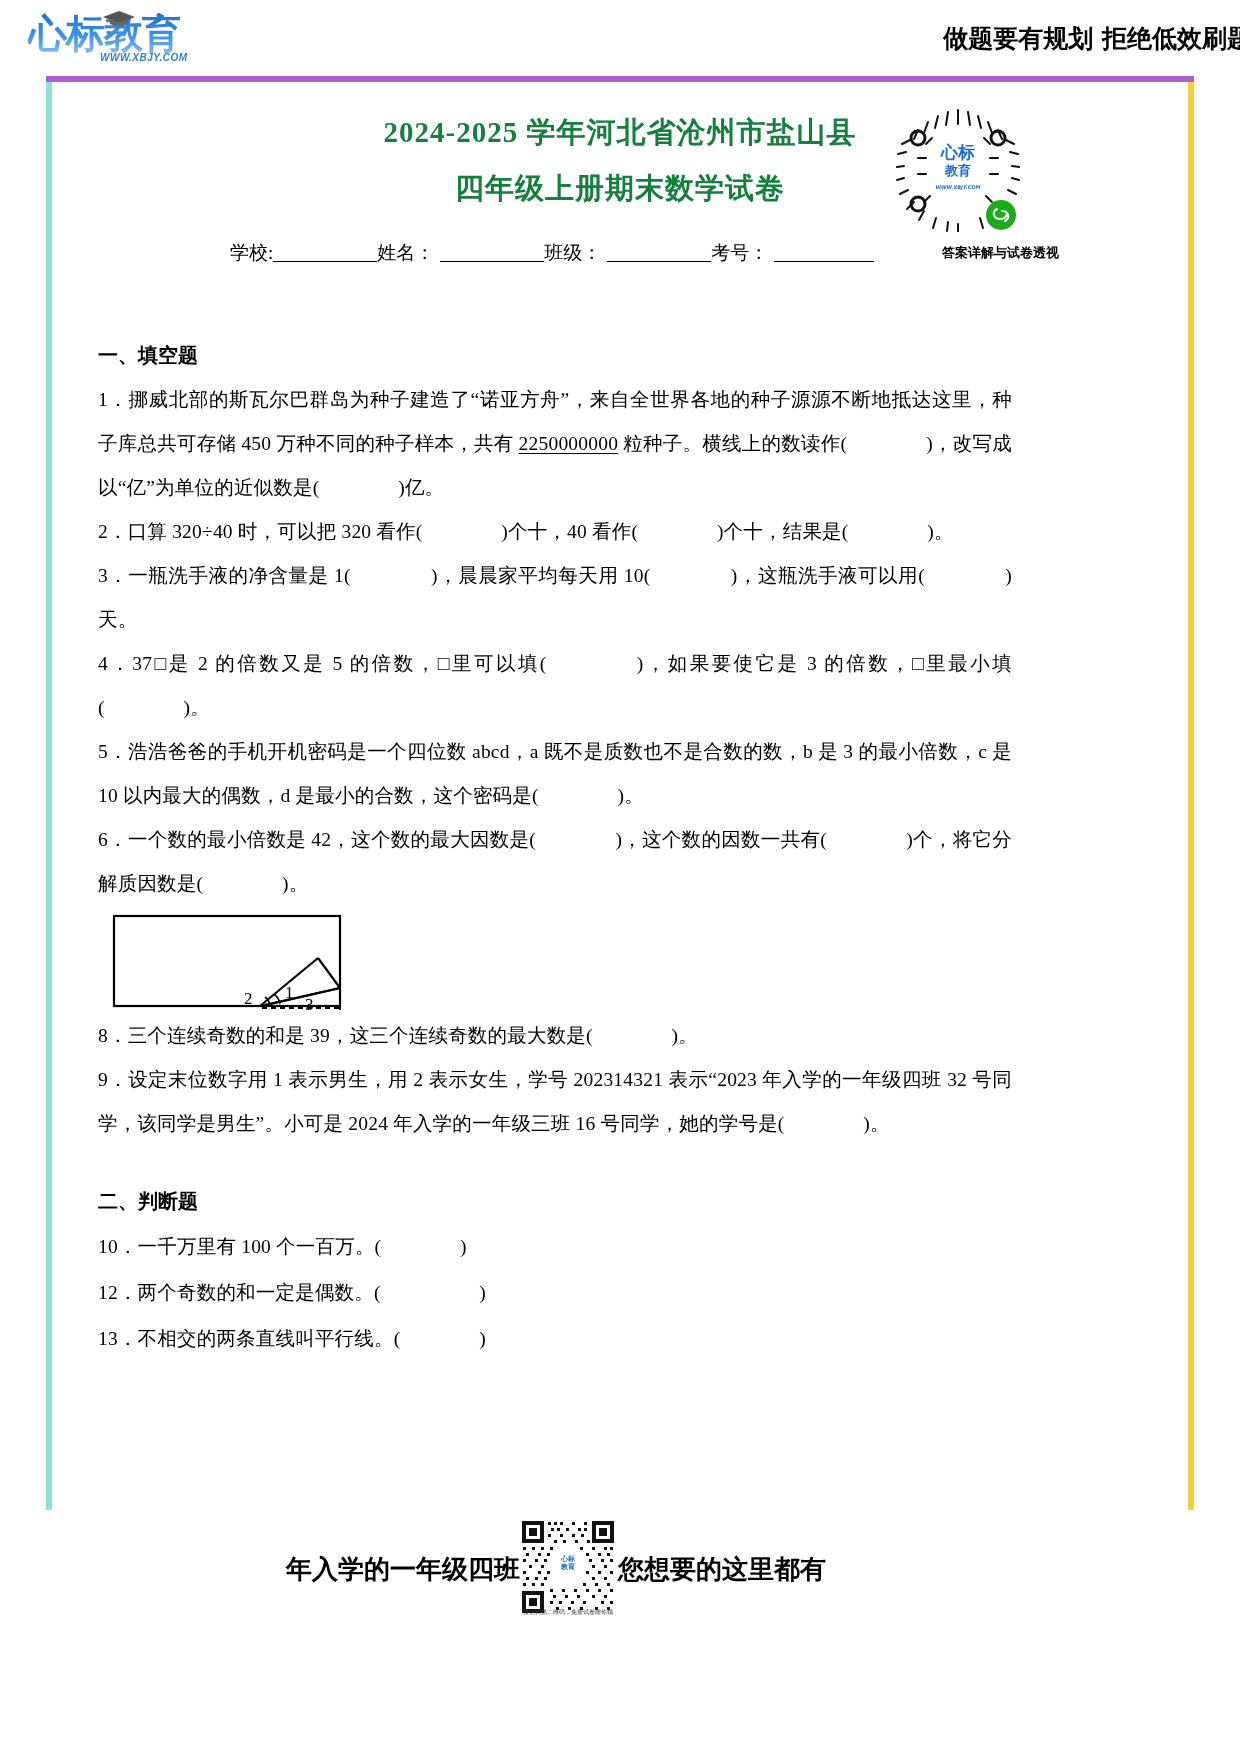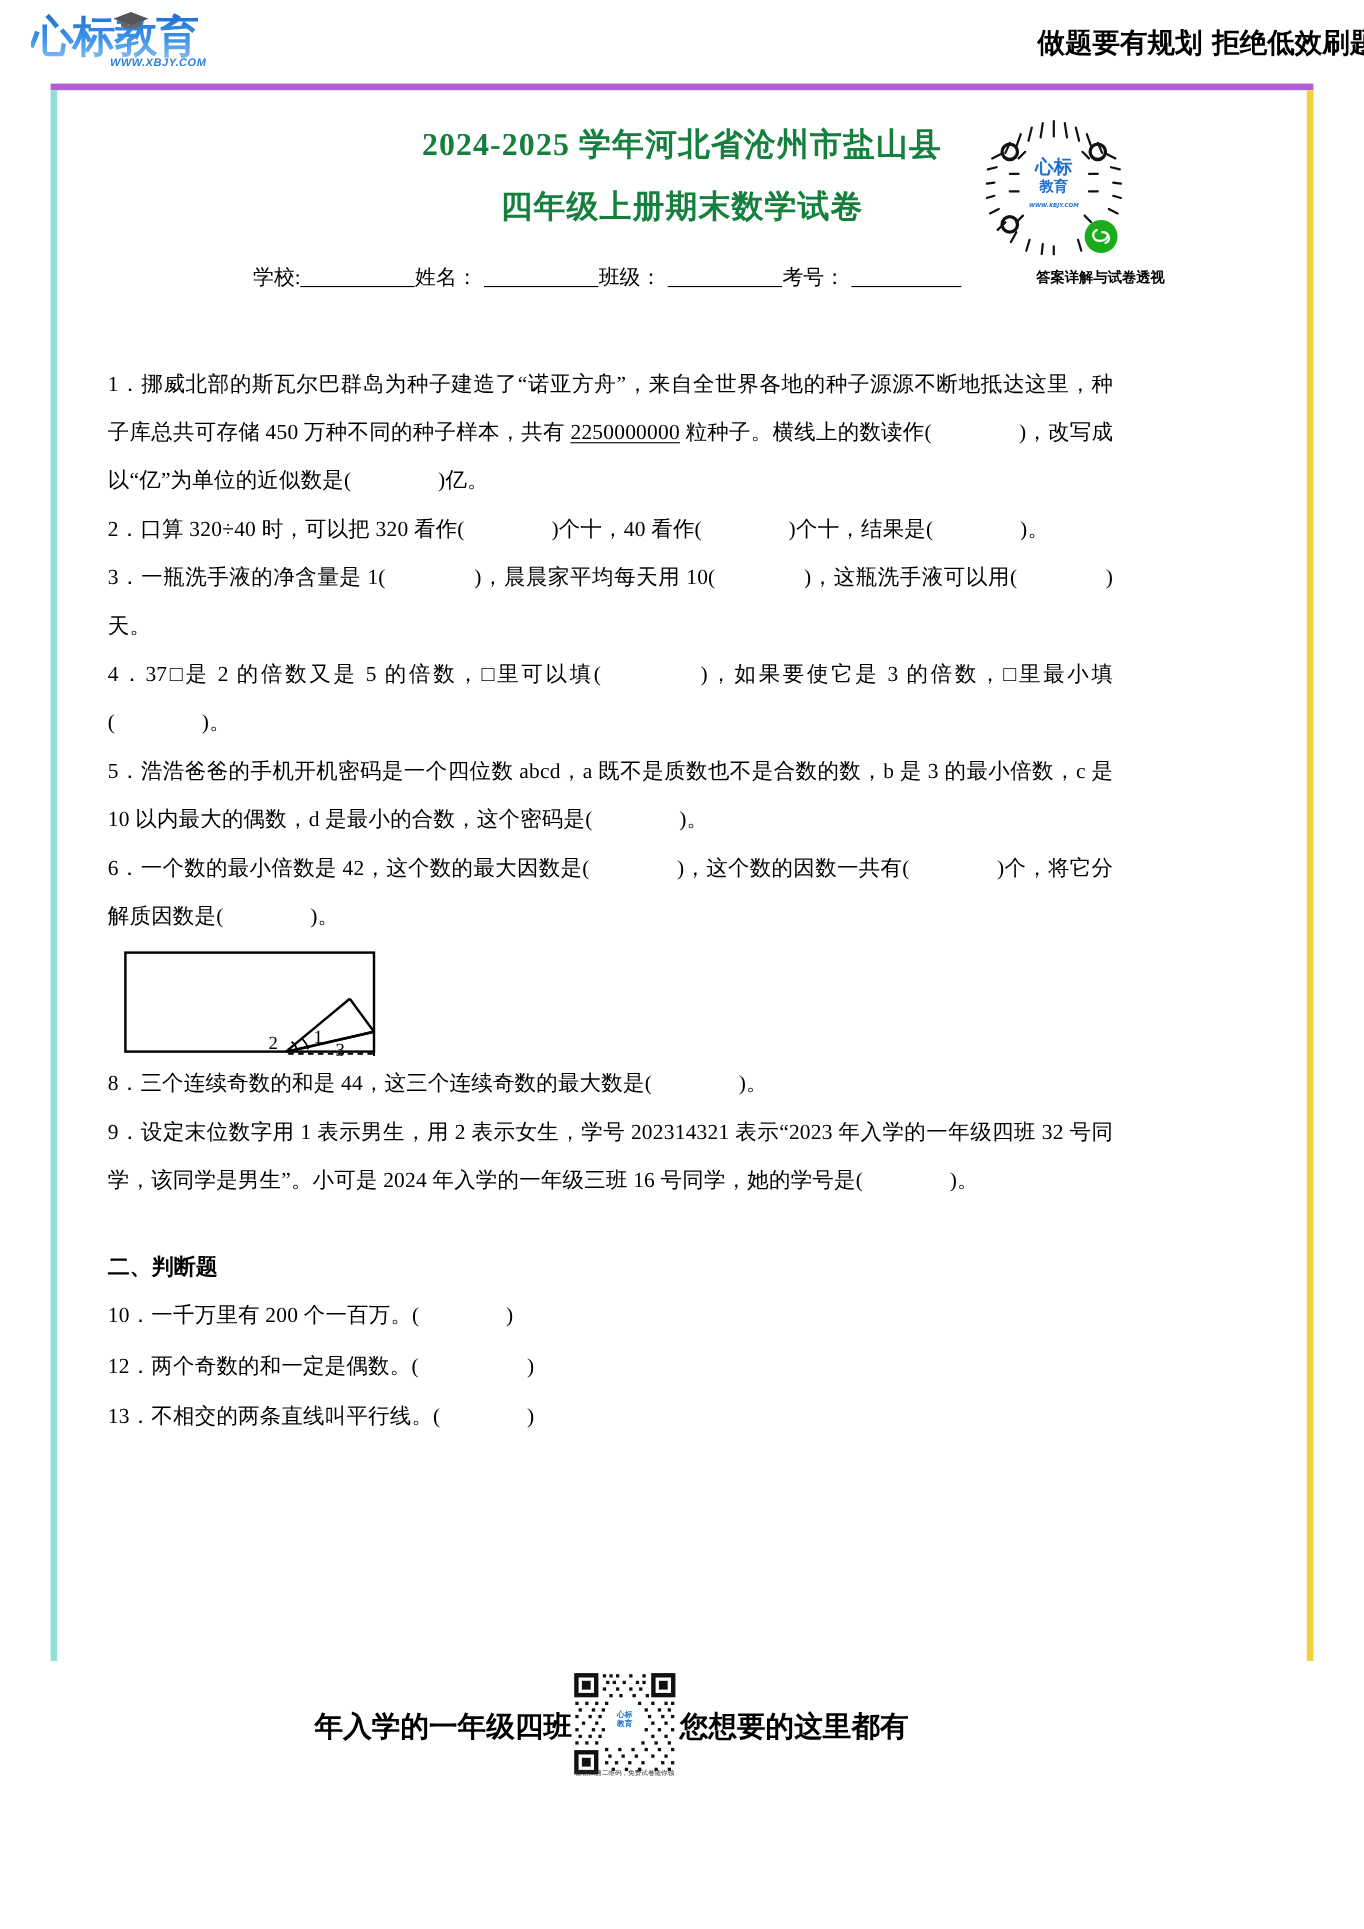--- a/index.html
+++ b/index.html
@@ -368,20 +368,21 @@
 
 <div class="info-row">
   <div class="fields">
     <span>学校:</span><span class="blank b-school"></span><span>姓名：</span><span class="blank b-name"></span><span>班级：</span><span class="blank b-class"></span><span>考号：</span><span class="blank b-exam"></span>
   </div>
   <div class="info-right">答案详解与试卷透视</div>
 </div>
 
 <div class="content">
 
+  <div class="section-head">一、填空题</div>
 
   <div class="q"><span>1．</span><span>挪威北部的斯瓦尔巴群岛为种子建造了“诺亚方舟”，来自全世界各地的种子源源不断地抵达这里，种子库总共可存储 450 万种不同的种子样本，共有 </span><span class="u">2250000000</span><span> 粒种子。横线上的数读作(　　　　)，改写成以“亿”为单位的近似数是(　　　　)亿。</span></div>
 
   <div class="q"><span>2．</span><span>口算 320÷40 时，可以把 320 看作(　　　　)个十，40 看作(　　　　)个十，结果是(　　　　)。</span></div>
 
   <div class="q"><span>3．</span><span>一瓶洗手液的净含量是 1(　　　　)，晨晨家平均每天用 10(　　　　)，这瓶洗手液可以用(　　　　)天。</span></div>
 
   <div class="q"><span>4．</span><span>37□是 2 的倍数又是 5 的倍数，□里可以填(　　　　)，如果要使它是 3 的倍数，□里最小填(　　　　)。</span></div>
 
   <div class="q"><span>5．</span><span>浩浩爸爸的手机开机密码是一个四位数 abcd，a 既不是质数也不是合数的数，b 是 3 的最小倍数，c 是 10 以内最大的偶数，d 是最小的合数，这个密码是(　　　　)。</span></div>
@@ -399,28 +400,28 @@
       <path d="M158 92 A12 12 0 0 0 153 83" fill="none" stroke="#000" stroke-width="1.6"></path>
       <path d="M168 90 A16 16 0 0 0 162 80" fill="none" stroke="#000" stroke-width="1.6"></path>
       <line x1="228" y1="56" x2="228" y2="96" stroke="#000" stroke-width="1.8" stroke-dasharray="5,4"></line>
       <line x1="150" y1="94" x2="228" y2="94" stroke="#000" stroke-width="1.8" stroke-dasharray="5,4"></line>
       <text x="173" y="84" font-family="Liberation Serif, serif" font-size="17">1</text>
       <text x="132" y="90" font-family="Liberation Serif, serif" font-size="17">2</text>
       <text x="193" y="96" font-family="Liberation Serif, serif" font-size="17">3</text>
     </svg>
   </div>
 
-  <div class="q"><span>8．</span><span>三个连续奇数的和是 44，这三个连续奇数的最大数是(　　　　)。</span></div>
+  <div class="q"><span>8．</span><span>三个连续奇数的和是 39，这三个连续奇数的最大数是(　　　　)。</span></div>
 
   <div class="q"><span>9．</span><span>设定末位数字用 1 表示男生，用 2 表示女生，学号 202314321 表示“2023 年入学的一年级四班 32 号同学，该同学是男生”。小可是 2024 年入学的一年级三班 16 号同学，她的学号是(　　　　)。</span></div>
 
   <div class="section-head" style="margin-top:34px;">二、判断题</div>
 
   <div class="tf">
-    <div class="q"><span>10．</span><span>一千万里有 200 个一百万。(　　　　)</span></div>
+    <div class="q"><span>10．</span><span>一千万里有 100 个一百万。(　　　　)</span></div>
     <div class="q"><span>12．</span><span>两个奇数的和一定是偶数。(　　　　　)</span></div>
     <div class="q"><span>13．</span><span>不相交的两条直线叫平行线。(　　　　)</span></div>
   </div>
 </div>
 
 <div class="footer">
   <div class="footer-text-left">年入学的一年级四班</div>
   <div class="footer-qr">
     <svg viewBox="0 0 96 96" width="96" height="96">
       <rect x="0" y="0" width="96" height="96" fill="#fff"></rect>

